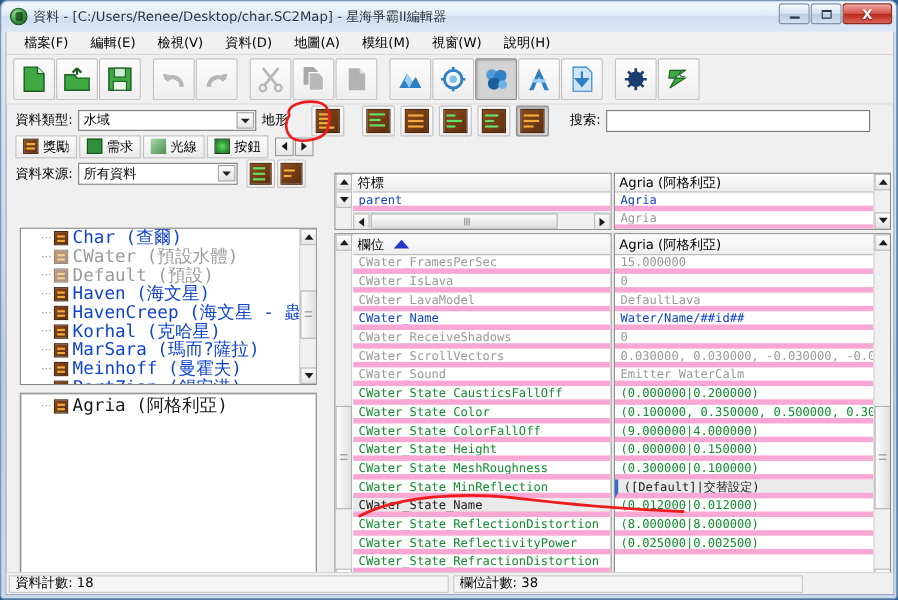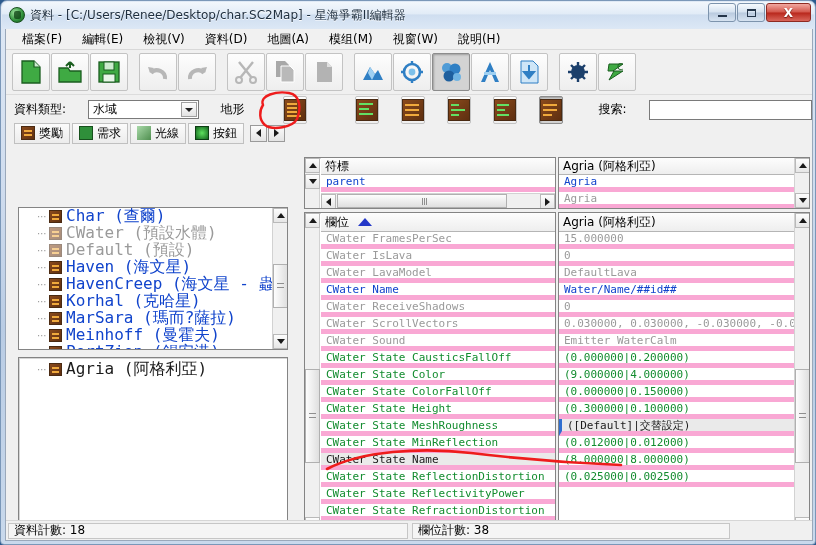--- a/index.html
+++ b/index.html
@@ -69,21 +69,21 @@
     padding-left:6px; gap:1px; border-bottom:1px solid #dcdcdc;
   }
   .tbtn{
     width:38px;height:38px;border:1px solid transparent;border-radius:2px;
     display:flex;align-items:center;justify-content:center; background:transparent;
   }
   .tbtn.framed{ border:1px solid #c3c3c3; background:linear-gradient(to bottom,#fdfdfd,#eeeeee);}
   .tbtn.pressed{ border:1px solid #8c8c8c; background:#d3d3d3; box-shadow:inset 1px 1px 2px rgba(0,0,0,.25);}
   .tsep{ width:9px; }
   
-  #filterbar{ height:26px; display:flex; align-items:center; padding:3px 0 0 8px; gap:22px;}
+  #filterbar{ height:26px; display:flex; align-items:center; padding:3px 0 0 8px; gap:5px;}
   .lbl{ font-size:12px; color:#000; white-space:nowrap;}
   .combo{
     height:19px;border:1px solid #7a7a7a;background:#fff;display:flex;align-items:center;
     font-size:12px;color:#000;padding-left:4px;position:relative;
   }
   .combo .arrowbox{
     position:absolute;right:1px;top:1px;width:16px;height:15px;
     background:linear-gradient(to bottom,#fdfdfd,#e3e3e3);border:1px solid #a0a0a0;
     display:flex;align-items:center;justify-content:center;
   }
@@ -362,20 +362,42 @@
       <div style="display:flex;gap:1px;margin-left:4px">
         <div class="navbtn">
             <i class="tri-l"></i>
           </div>
         <div class="navbtn">
             <i class="tri-r"></i>
           </div>
       </div>
     </div>
 
+    <div class="tabrow" style="height:26px">
+      <span class="lbl">資料來源:</span>
+      <div class="combo" style="width:145px;height:20px;margin-left:3px">
+        <span>所有資料</span>
+        <span class="arrowbox">
+            <i class="caret"></i>
+          </span>
+      </div>
+      <div class="tbtn framed" style="width:26px;height:26px;margin-left:6px">
+        <div class="bookicon g" style="width:20px;height:20px">
+          <i style="top:3px;width:11px"></i>
+            <i style="top:8px;width:11px"></i>
+            <i style="top:13px;width:11px"></i>
+        </div>
+      </div>
+      <div class="tbtn framed" style="width:26px;height:26px">
+        <div class="bookicon" style="width:20px;height:20px">
+          <i style="top:5px;width:10px"></i>
+            <i style="top:10px;width:7px"></i>
+        </div>
+      </div>
+    </div>
 
     <div class="panel sunken" style="left:12px;top:178px;width:270px;height:143px">
       <div style="position:absolute;left:0;top:0;right:15px;bottom:0;overflow:hidden;background:#fff">
         <div class="treerow">
           <span class="dash">⋯</span>
           <span class="bookicon" style="width:13px;height:13px">
               <i style="top:3px;width:7px"></i>
               <i style="top:7px;width:7px"></i>
             </span>
           <span class="treelbl blu">Char  (查爾)</span>
@@ -554,20 +576,21 @@
         <div class="hdr" style="height:19px">Agria  (阿格利亞)</div>
         <div id="value-rows">
             <div class="row mono gry">15.000000</div>
             <div class="row mono gry">0</div>
             <div class="row mono gry">DefaultLava</div>
             <div class="row mono blu">Water/Name/##id##</div>
             <div class="row mono gry">0</div>
             <div class="row mono gry">0.030000, 0.030000, -0.030000, -0.0</div>
             <div class="row mono gry">Emitter_WaterCalm</div>
             <div class="row mono grn">(0.000000|0.200000)</div>
+            <div class="row mono grn">(0.100000, 0.350000, 0.500000, 0.30</div>
             <div class="row mono grn">(9.000000|4.000000)</div>
             <div class="row mono grn">(0.000000|0.150000)</div>
             <div class="row mono grn">(0.300000|0.100000)</div>
             <div class="row mono blk" style="background: rgb(234, 234, 234); border-left: 3px solid rgb(47, 111, 208);">([Default]|交替設定)</div>
             <div class="row mono grn">(0.012000|0.012000)</div>
             <div class="row mono grn">(8.000000|8.000000)</div>
             <div class="row mono grn">(0.025000|0.002500)</div>
           </div>
       </div>
       <div class="vsb">

